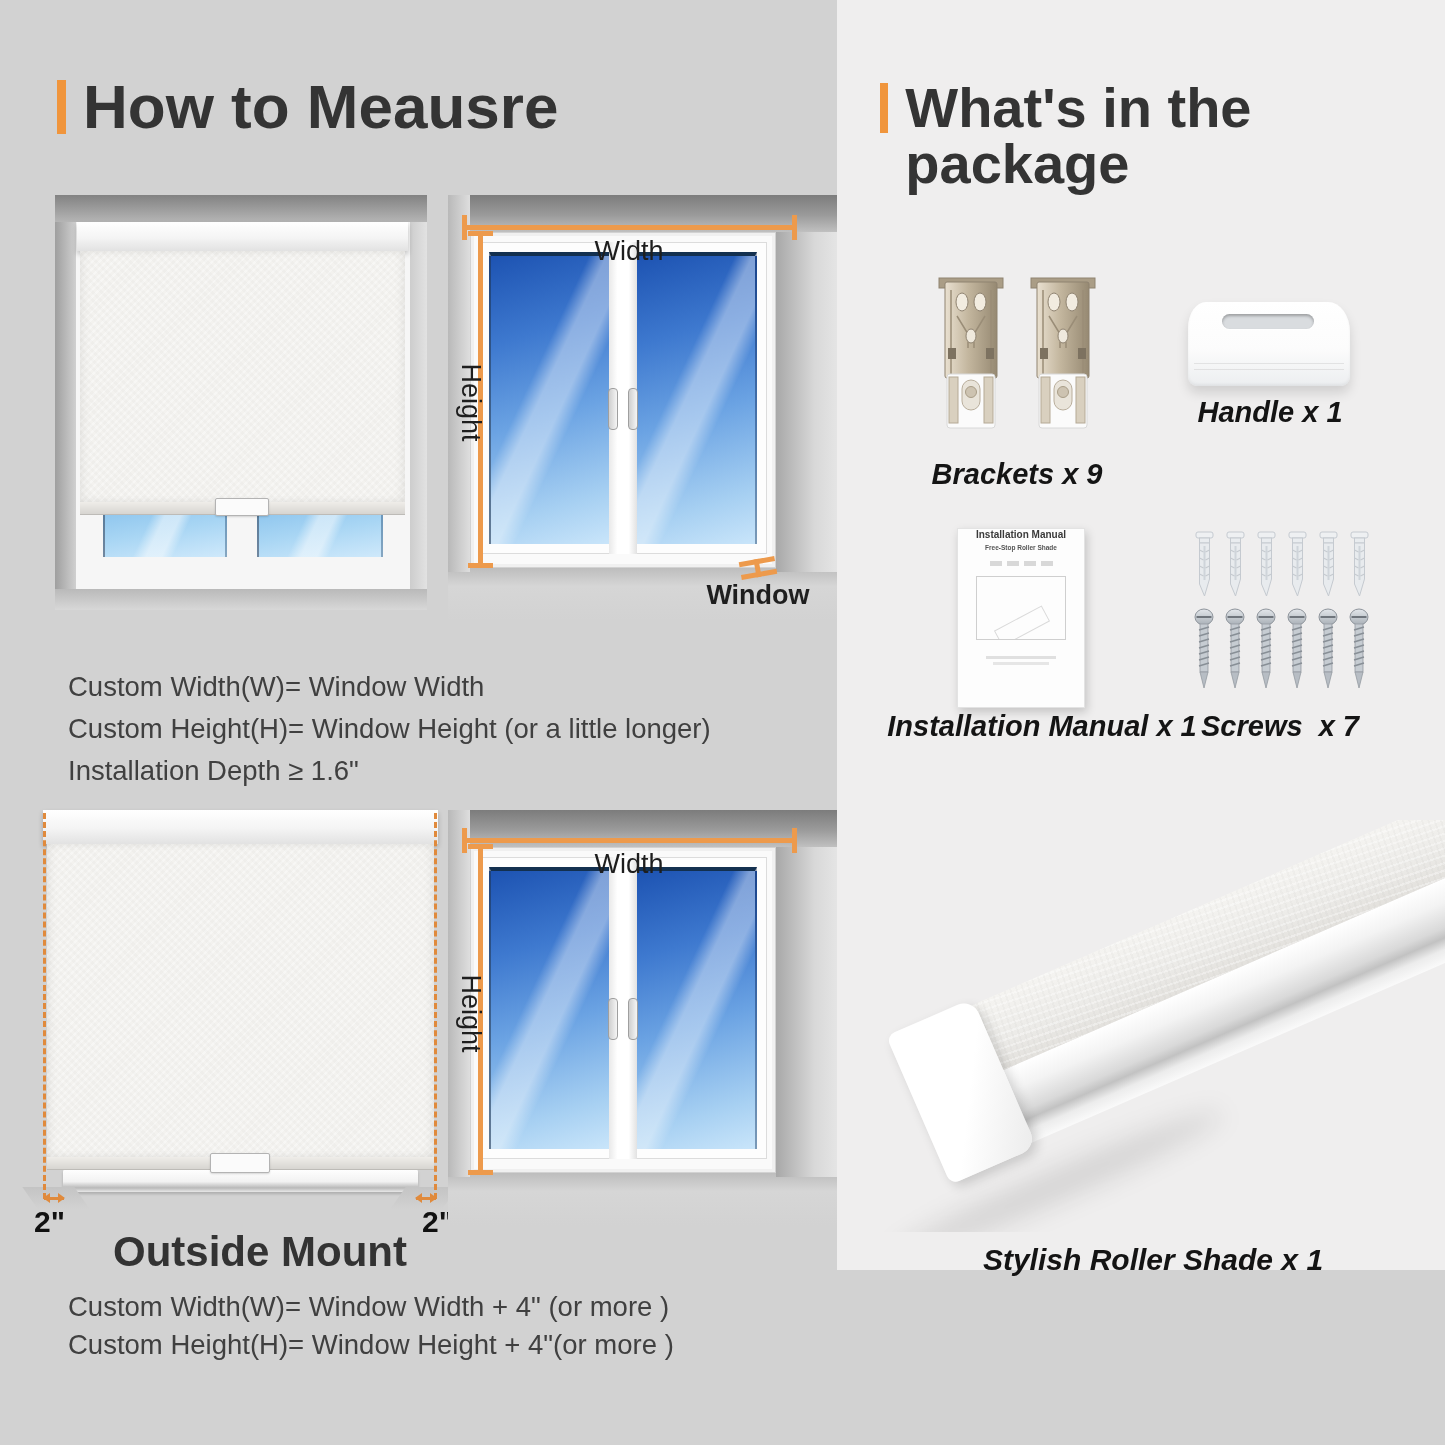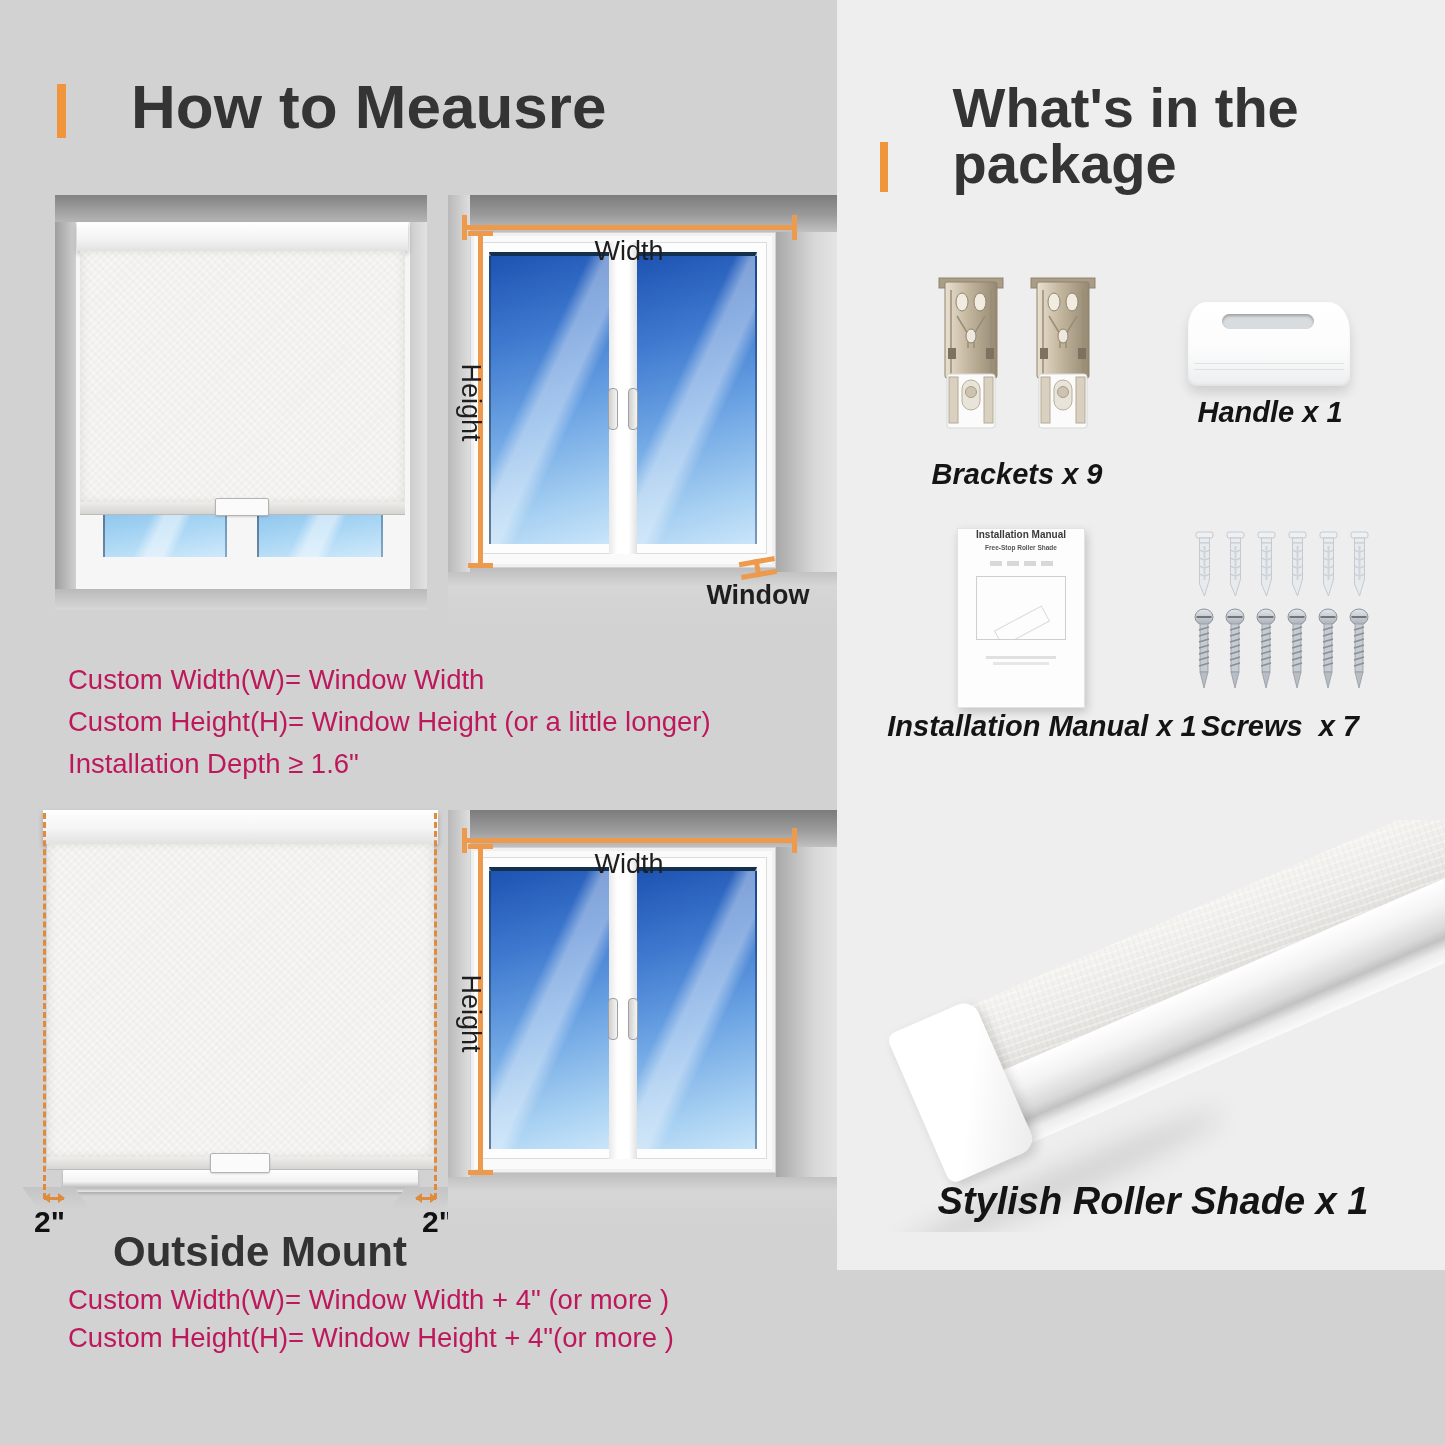--- a/index.html
+++ b/index.html
@@ -1,21 +1,21 @@
 <!DOCTYPE html>
 <html><head>
 <meta charset="utf-8">
 <style>
   html,body { margin:0; padding:0; }
   body { font-family:"Liberation Sans", sans-serif; }
   .canvas { position:relative; width:1445px; height:1445px; background:#d2d2d2; overflow:hidden; }
   .abs { position:absolute; }
 
   
-  .sec-title { position:absolute; display:flex; align-items:flex-end;gap:48px; }
+  .sec-title { position:absolute; display:flex; align-items:flex-start; }
   .accent-bar { width:9px; background:#F0953C; margin-right:17px; }
   .sec-title h1 { margin:0; font-weight:700; color:#343434; letter-spacing:0; line-height:1.0; }
   .title-left h1 { font-size:62px; }
   .title-left .accent-bar { height:54px; margin-top:4px; }
   .title-right h1 { font-size:56px; }
   .title-right .accent-bar { height:50px; margin-top:3px; }
 
   
   .right-panel { position:absolute; left:837px; top:0; width:608px; height:1270px; background:#efeeee; }
   .pkg-label { position:absolute; font-weight:700; font-style:italic; color:#141414; font-size:29px; text-align:center; white-space:pre; }
@@ -74,21 +74,21 @@
   .sill-corner.scr { right:0; transform:skewX(-35deg); }
   .dash-line { position:absolute; width:0; border-left:3px dashed #E08A3C; }
   .arr2 { position:absolute; height:3px; background:#E08A3C; }
   .arr2::before,.arr2::after { content:""; position:absolute; top:-4px; border-top:5px solid transparent; border-bottom:5px solid transparent; }
   .arr2::before { left:-1px; border-right:7px solid #E08A3C; }
   .arr2::after { right:-1px; border-left:7px solid #E08A3C; }
   .offset-label { position:absolute; font-size:30px; font-weight:700; color:#111; }
 
   
   .mount-heading { position:absolute; font-size:42px; font-weight:700; color:#333; text-align:center; }
-  .spec-lines { position:absolute; font-size:27.5px; color:#be185d; }
+  .spec-lines { position:absolute; font-size:27.5px; color:#404040;margin-top:7px; }
   .spec-lines div { height:42px; }
 
   
   .handle-shape { position:absolute; left:351px; top:302px; width:162px; height:84px;
                   background:linear-gradient(180deg,#ffffff 0%,#fcfcfc 55%,#eceef0 100%);
                   border-radius:18px 22px 9px 9px / 26px 30px 9px 9px;
                   box-shadow:0 7px 12px rgba(0,0,0,.13), inset 0 -2px 3px rgba(0,0,0,.05); }
   .handle-slot { position:absolute; left:34px; top:12px; width:92px; height:15px; border-radius:8px; background:#d9dcdf;
                  box-shadow:inset 0 2px 3px rgba(0,0,0,.28), 0 1px 0 rgba(255,255,255,.9); }
   .handle-ridge { position:absolute; left:6px; right:6px; height:1px; background:rgba(0,0,0,.08); }
@@ -329,16 +329,16 @@
     <div class="pkg-label" style="left:343px; top:710px; width:200px;">Screws  x 7</div>
 
     <div class="shade-wrap">
       <div class="sb-shadow"></div>
       <div class="shade-bar">
         <div class="sb-top"></div>
         <div class="sb-front"></div>
         <div class="sb-cap"></div>
       </div>
     </div>
-    <div class="pkg-label" style="left:96px; top:1180px; width:440px; font-size:38px;">Stylish Roller Shade x 1</div>
+    <div class="pkg-label" style="left:96px; top:1243px; width:440px; font-size:30px;">Stylish Roller Shade x 1</div>
 
   </div>
 </div>
 
 </body></html>

